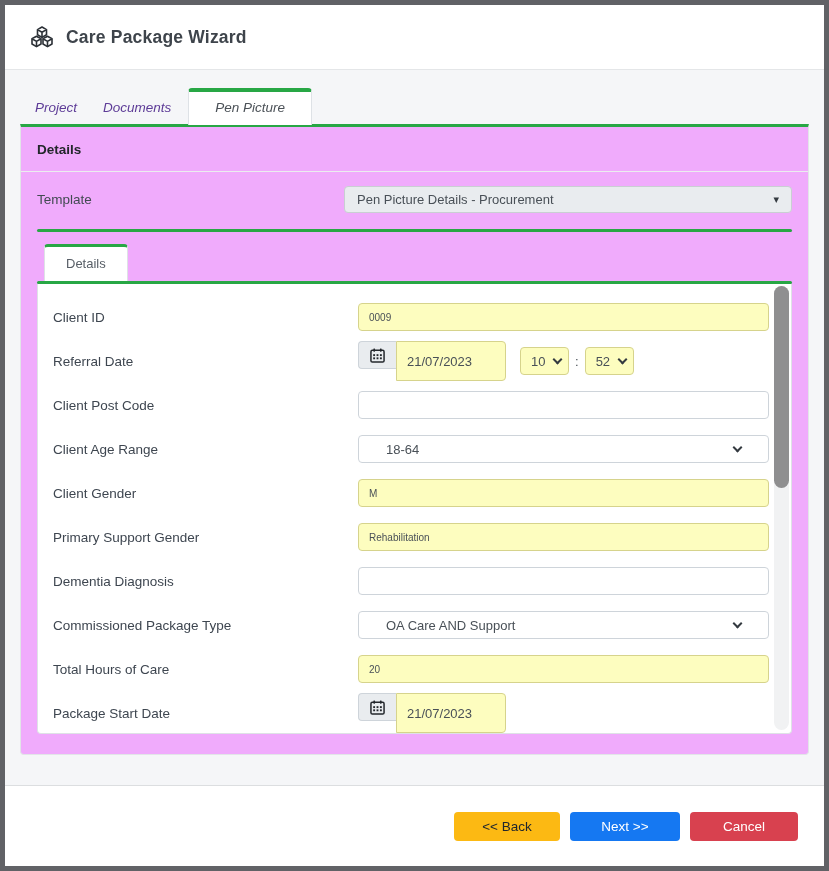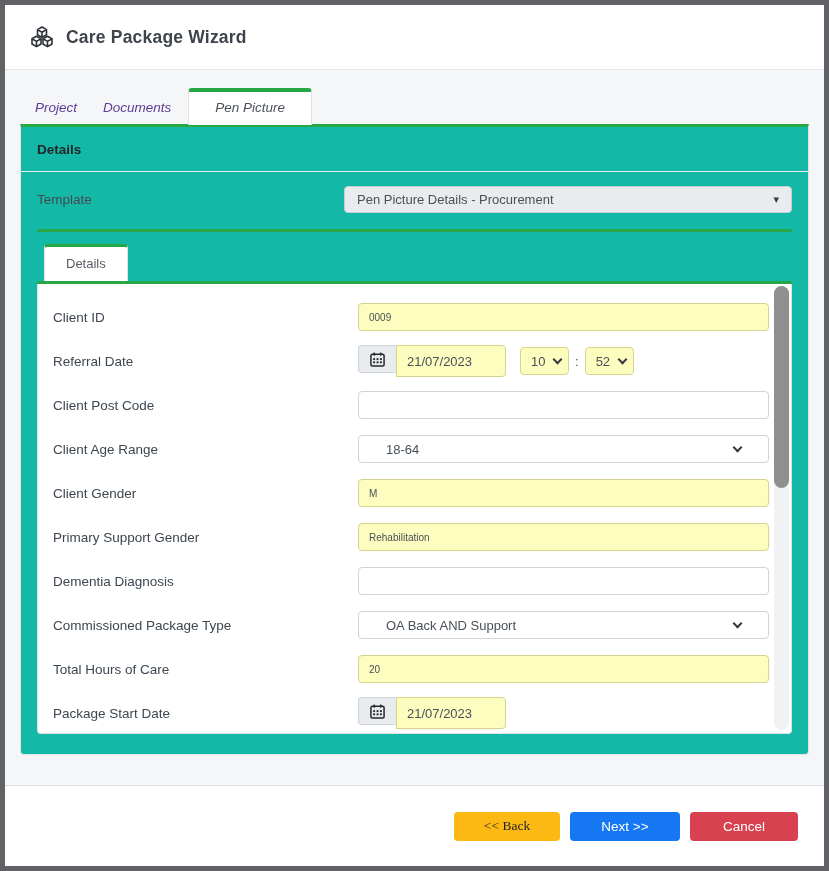--- a/index.html
+++ b/index.html
@@ -19,21 +19,21 @@
   .main { flex:1 1 auto; background:#f5f6f8; padding:16px 15px 0 15px; position:relative; }
 
   
   .tabs { display:flex; align-items:flex-end; padding-left:2px; height:38px;font-style:italic; }
   .tab { font-size:13.5px; color:#5d3b97; padding:9px 13px; cursor:pointer; }
   .tab.active { background:#ffffff; color:#4b5157; border:1px solid #dee2e6; border-bottom:none;
                 border-top:4px solid #28a745; border-radius:4px 4px 0 0; padding:8px 26px 10px 26px;
                 margin:0 4px; position:relative; top:1px; }
 
   
-  .card { background:#14b8a6; border:1px solid #e2e5e8; border-top:3px solid #28a745;
+  .card { background:#f0abfc; border:1px solid #e2e5e8; border-top:3px solid #28a745;
           border-radius:0 0 4px 4px; height:631px; }
   .card-hd { padding:13px 16px; border-bottom:1px solid #ebedef; }
   .card-hd span { font-size:13.5px; font-weight:700; color:#23272b; }
   .card-bd { padding:14px 16px 0 16px; }
 
   
   .trow { display:flex; align-items:center; }
   .trow .tlabel { width:307px; font-size:13.5px; color:#424a52; }
   .tsel { flex:1; height:27px; background:#e9ecef; border:1px solid #c9ced3; border-radius:4px;
           display:flex; align-items:center; padding:0 12px; font-size:13px; color:#495057; }
@@ -65,42 +65,42 @@
          background:#ffffff; display:flex; align-items:center; padding:0 27px;
          font-size:13px; color:#495057; }
   .sel .grow { flex:1; }
   .chev { width:7px; height:7px; border-right:2px solid #343a40; border-bottom:2px solid #343a40;
           transform:rotate(45deg); margin-top:-4px; flex:0 0 auto; }
 
   .igroup { display:flex; }
   .cal-btn { width:38px; height:28px; background:#e9ecef; border:1px solid #ced4da;
              border-right:none; border-radius:4px 0 0 4px; display:flex; align-items:center;
              justify-content:center; cursor:pointer; }
-  .date-inp { width:110px; height:32px; border:1px solid #d6d38c; border-radius:0 4px 4px 0;
+  .date-inp { width:110px; height:40px; border:1px solid #d6d38c; border-radius:0 4px 4px 0;
               background:#fdfdbf; font-size:13px; color:#495057; padding:0 10px;
               font-family:"Liberation Sans", sans-serif; outline:none; }
   .timesel { width:49px; height:28px; border:1px solid #d6d38c; border-radius:4px;
              background:#fdfdbf; display:flex; align-items:center; padding:0 7px 0 10px;
              font-size:13px; color:#495057; }
   .timesel .grow { flex:1; }
   .colon { margin:0 6px; font-size:13px; color:#495057; }
   .gap14 { width:14px; }
 
   
   .sb-track { position:absolute; top:2px; right:2px; width:15px; height:444px;
               background:#f1f2f3; border-radius:8px; }
   .sb-thumb { position:absolute; top:0; left:0; width:15px; height:202px;
               background:#8f8f90; border-radius:8px; }
 
   
   .ftr { height:81px; background:#ffffff; border-top:1px solid #dcdee0; flex:0 0 auto;
          display:flex; align-items:center; justify-content:flex-end; padding-right:26px; gap:10px; }
   .btn { height:29px; border:none; border-radius:4px; font-size:13.5px; cursor:pointer;
          font-family:"Liberation Sans", sans-serif; }
-  .btn-back { width:106px; background:#fcb913; color:#20262e;font-family:Liberation Serif, serif; }
+  .btn-back { width:106px; background:#fcb913; color:#20262e; }
   .btn-next { width:110px; background:#1578f2; color:#ffffff; }
   .btn-cancel { width:108px; background:#d8414f; color:#ffffff; }
 </style>
 </head>
 <body>
 
 <div class="frame">
 
   <div class="hdr">
     <span class="cubes">
@@ -225,21 +225,21 @@
               <div class="flabel">Dementia Diagnosis</div>
               <div class="fctrl">
                 <input class="inp" value="" style="">
               </div>
             </div>
 
             <div class="frow">
               <div class="flabel">Commissioned Package Type</div>
               <div class="fctrl">
                 <div class="sel">
-                  <span class="grow">OA Back AND Support</span>
+                  <span class="grow">OA Care AND Support</span>
                   <span class="chev"></span>
                 </div>
               </div>
             </div>
 
             <div class="frow">
               <div class="flabel">Total Hours of Care</div>
               <div class="fctrl">
                 <input class="inp yellow" value="20" style="">
               </div>

